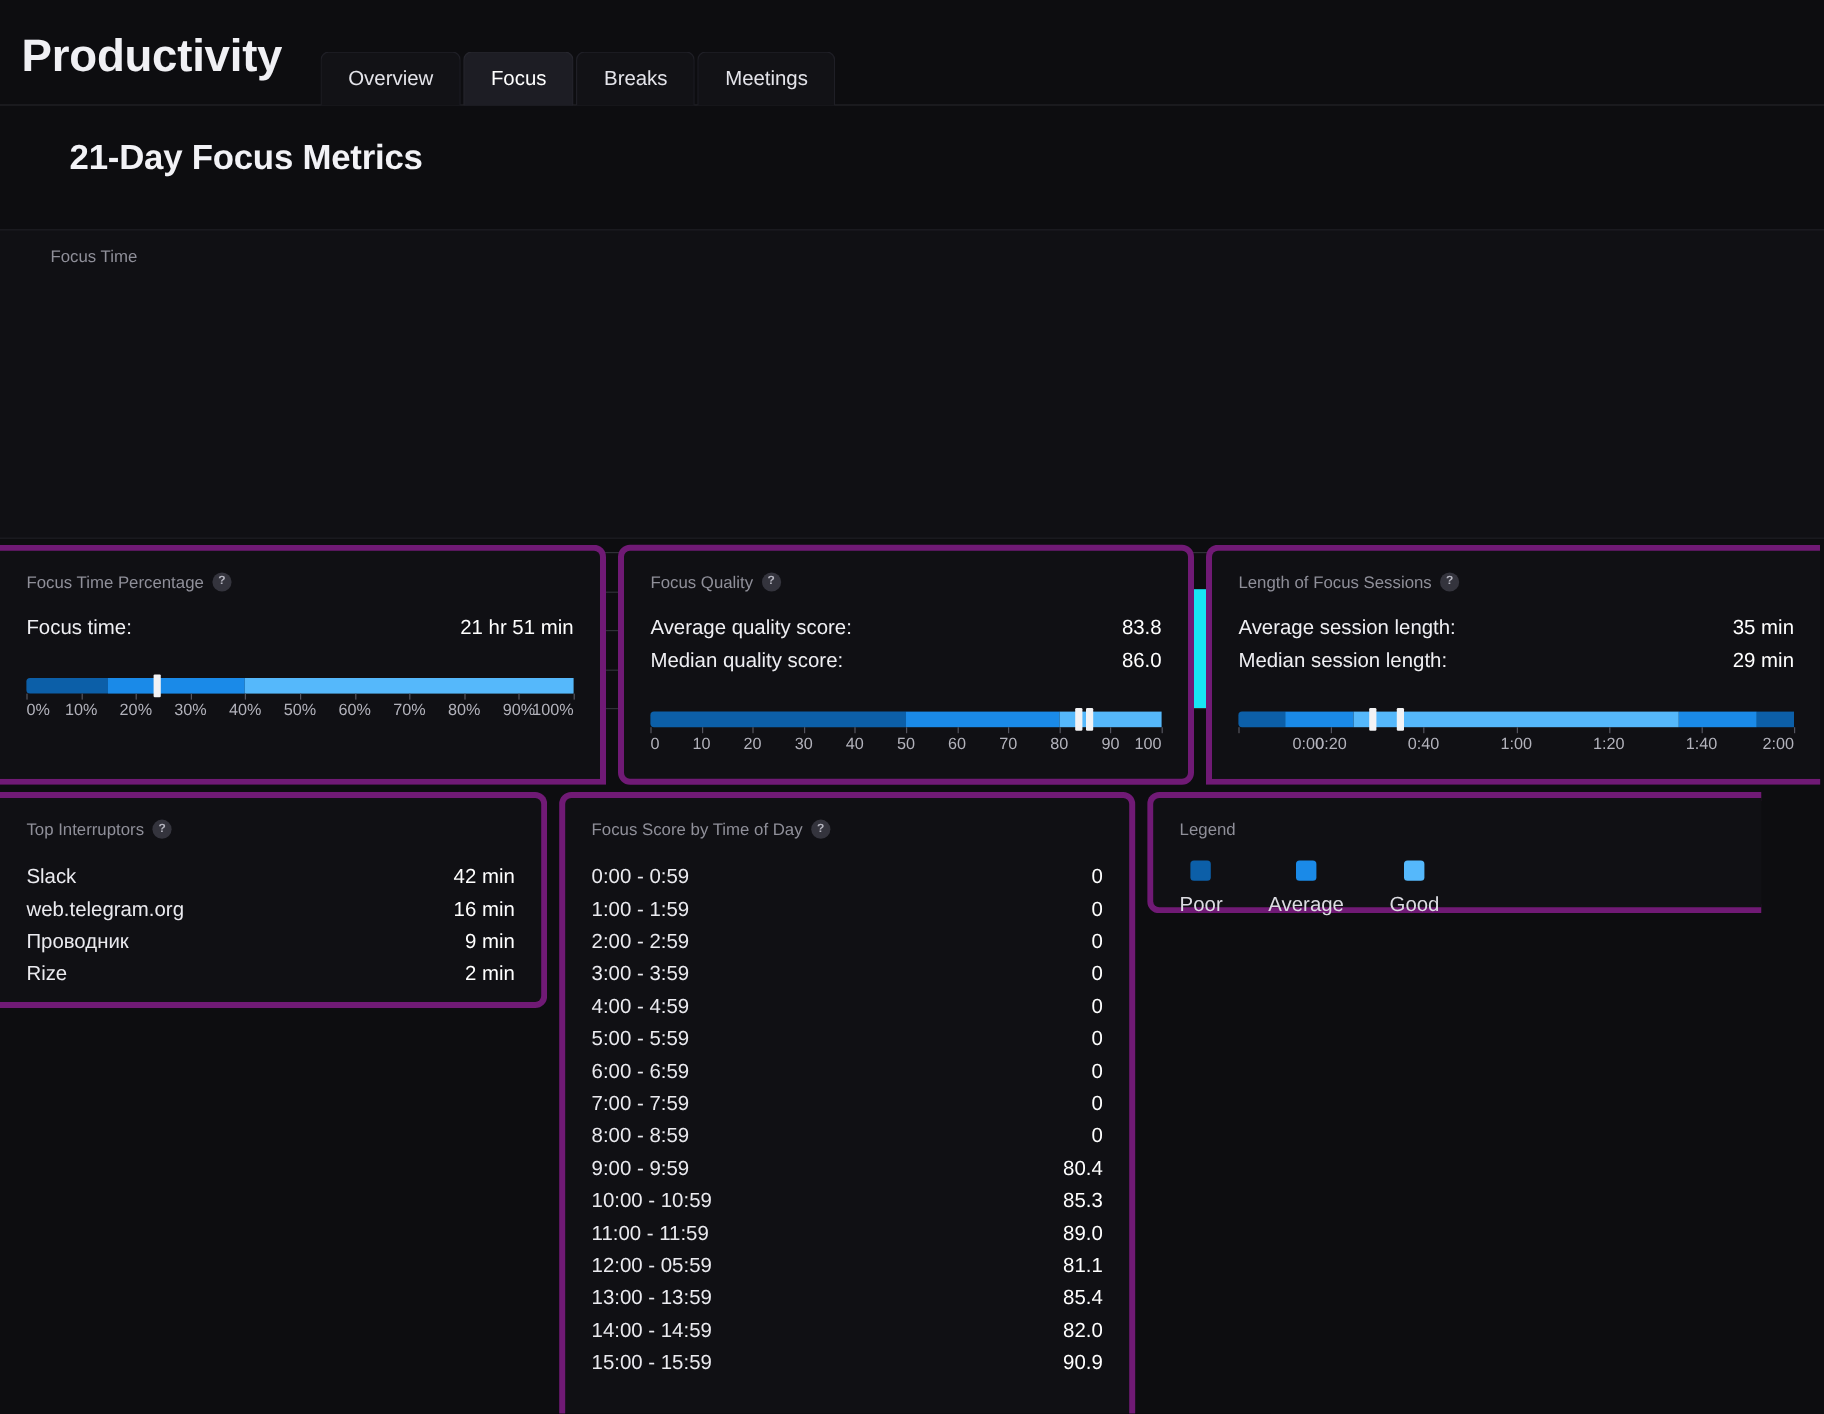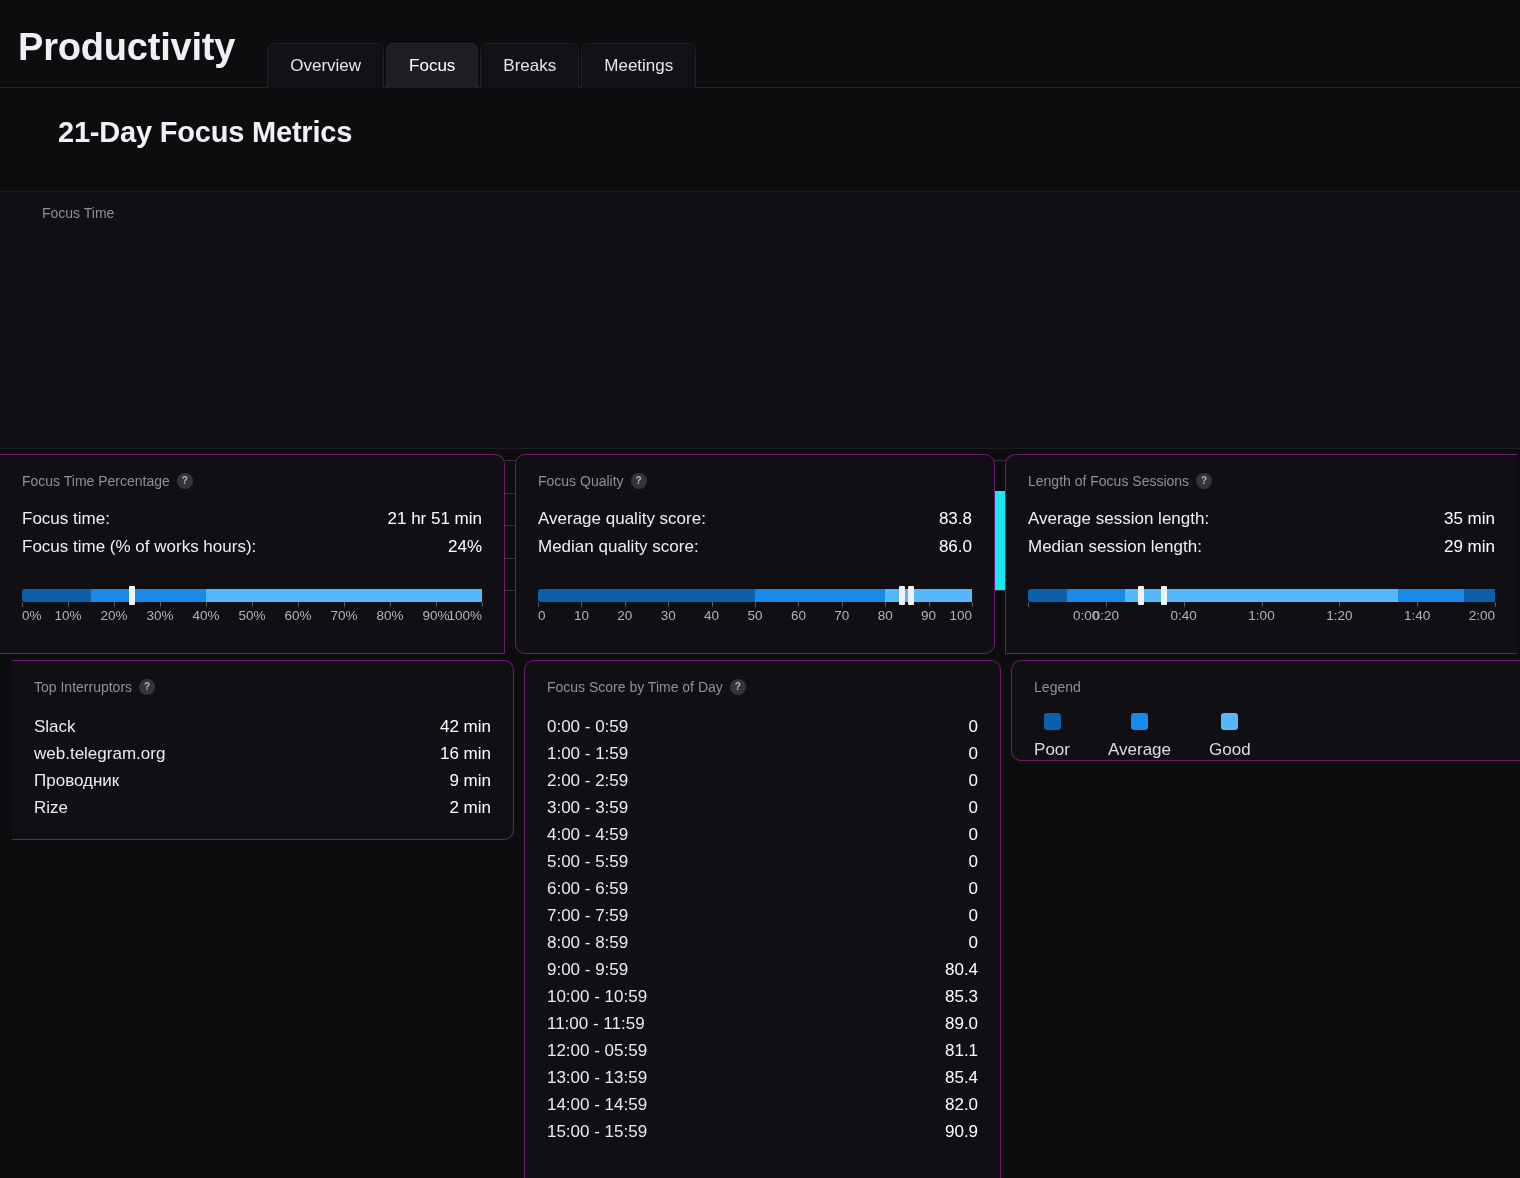--- a/index.html
+++ b/index.html
@@ -116,21 +116,21 @@
     font-size: 14px;
     color: #a8a8b2;
     transform: translateX(-50%);
     white-space: nowrap;
   }
 
   
   .row { display: flex; align-items: flex-start; }
   .card {
     background: #101014;
-    border: 1px solid #701a75;
+    border: 5px solid #701a75;
     border-radius: 10px;
     position: relative;
   }
   .card-title {
     font-size: 14px;
     color: #8f8f99;
     display: flex;
     align-items: center;
     gap: 7px;
   }
@@ -257,24 +257,20 @@
   <div class="card" id="card-ftp" style="width:505px;height:200px;margin:5px 10px 0 0;padding:18px 22px 0 22px;border-left:none;border-radius:0 10px 0 0;">
     <div class="card-title">
       <span>Focus Time Percentage</span>
       <span class="help-icon">?</span>
     </div>
     <div id="ftp-rows" style="margin-top:20px;">
         <div class="kv" style="margin-bottom: 8px;">
           <span class="k">Focus time:</span>
           <span class="v">21 hr 51 min</span>
         </div>
-        <div class="kv" style="margin-bottom: 8px;">
-          <span class="k">Focus time (% of works hours):</span>
-          <span class="v">24%</span>
-        </div>
       </div>
     <div id="ftp-scale" style="margin-top:32px;">
         <div class="range-bar">
           <div class="seg" style="width: 15%; background: rgb(12, 95, 168);"></div>
           <div class="seg" style="width: 25%; background: rgb(26, 138, 232);"></div>
           <div class="seg" style="width: 60%; background: rgb(85, 184, 251);"></div>
           <div class="marker" style="left: 24%; background: rgb(242, 242, 244);"></div>
         </div>
         <div class="tick-row">
           <div class="tick-mark" style="left: 0%;"></div>
@@ -393,21 +389,21 @@
           <div class="tick-lbl" style="left: 83.3333%;">1:40</div>
           <div class="tick-mark" style="left: 100%;"></div>
           <div class="tick-lbl" style="left: 100%; transform: translateX(-100%);">2:00</div>
         </div>
       </div>
   </div>
 </div>
 
 <div class="row">
 
-  <div class="card" id="card-ti" style="width:505px;height:180px;margin:6px 10px 0 12px;padding:18px 22px 12px 22px;border-left:none;border-radius:0 10px 10px 0;">
+  <div class="card" id="card-ti" style="width:456px;height:180px;margin:6px 10px 0 0;padding:18px 22px 12px 22px;border-left:none;border-radius:0 10px 10px 0;">
     <div class="card-title">
       <span>Top Interruptors</span>
       <span class="help-icon">?</span>
     </div>
     <div id="ti-list" style="margin-top:18px;">
         <div class="list-row">
           <span class="name">Slack</span>
           <span class="val">42 min</span>
         </div>
         <div class="list-row">

